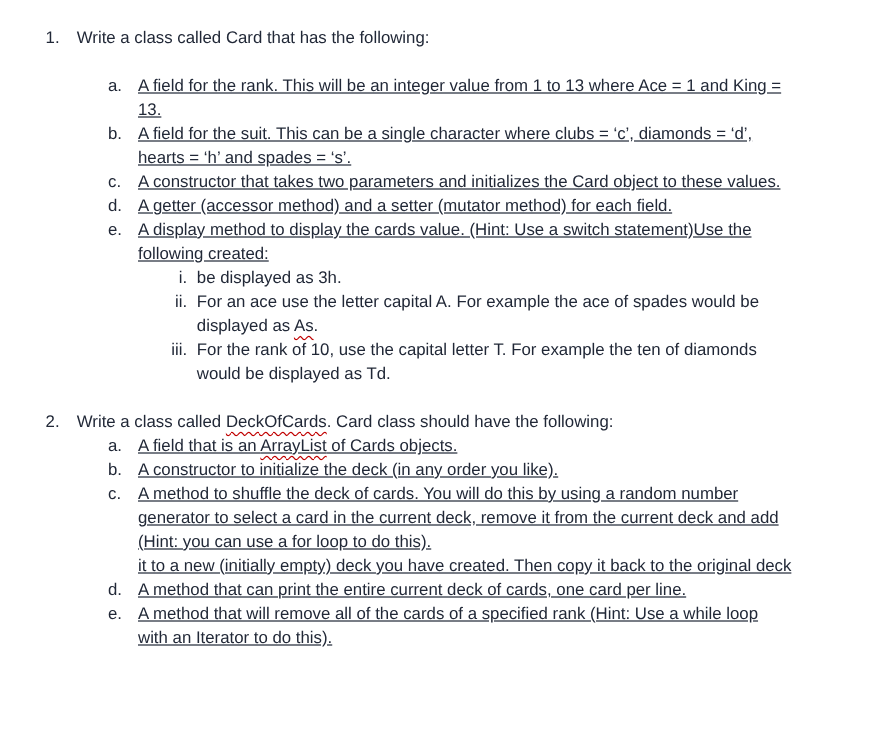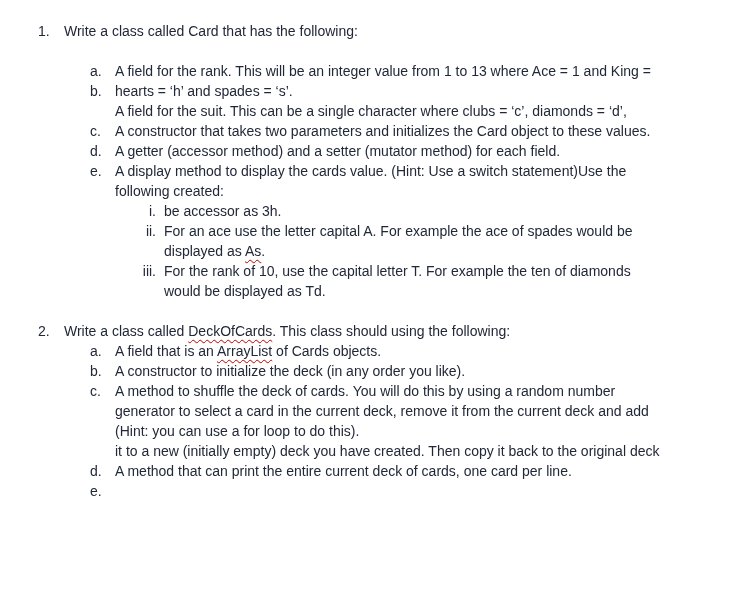--- a/index.html
+++ b/index.html
@@ -27,21 +27,21 @@
     margin-top: 20px;
   }
   .marker {
     position: absolute;
     top: 0;
     white-space: nowrap;
   }
   .item.level1 .marker { left: 38px; }
   .item.level1 .text   { margin-left: 64px; }
   .item.level2 .marker { left: 90px; }
-  .item.level2 .text   { margin-left: 115px; }
+  .item.level2 .text   { margin-left: 115px; text-decoration: underline; }
   .item.level3 .marker { left: 116px; width: 40px; text-align: right; }
   .item.level3 .text   { margin-left: 164px; }
   .line {
     min-height: 20px;
     white-space: nowrap;
   }
   .squiggle {
     text-decoration-line: underline;
     text-decoration-style: wavy;
     text-decoration-color: var(--squiggle-color, #c00000);
@@ -57,27 +57,28 @@
       <div class="item level1">
         <span class="marker">1.</span>
         <div class="text">
           <div class="line"><span>Write a class called Card that has the following:</span></div>
         </div>
       </div>
       <div class="item level2 space-before">
         <span class="marker">a.</span>
         <div class="text">
           <div class="line"><span>A field for the rank. This will be an integer value from 1 to 13 where Ace = 1 and King =</span></div>
+          <div class="line"><span>13.</span></div>
         </div>
       </div>
       <div class="item level2">
         <span class="marker">b.</span>
         <div class="text">
+          <div class="line"><span>A field for the suit. This can be a single character where clubs = ‘c’, diamonds = ‘d’,</span></div>
           <div class="line"><span>hearts = ‘h’ and spades = ‘s’.</span></div>
-          <div class="line"><span>A field for the suit. This can be a single character where clubs = ‘c’, diamonds = ‘d’,</span></div>
         </div>
       </div>
       <div class="item level2">
         <span class="marker">c.</span>
         <div class="text">
           <div class="line"><span>A constructor that takes two parameters and initializes the Card object to these values.</span></div>
         </div>
       </div>
       <div class="item level2">
         <span class="marker">d.</span>
@@ -88,41 +89,41 @@
       <div class="item level2">
         <span class="marker">e.</span>
         <div class="text">
           <div class="line"><span>A display method to display the cards value. (Hint: Use a switch statement)Use the</span></div>
           <div class="line"><span>following created:</span></div>
         </div>
       </div>
       <div class="item level3">
         <span class="marker">i.</span>
         <div class="text">
-          <div class="line"><span>be accessor as 3h.</span></div>
+          <div class="line"><span>be displayed as 3h.</span></div>
         </div>
       </div>
       <div class="item level3">
         <span class="marker">ii.</span>
         <div class="text">
           <div class="line"><span>For an ace use the letter capital A. For example the ace of spades would be</span></div>
           <div class="line"><span>displayed as </span><span class="squiggle">As</span><span>.</span></div>
         </div>
       </div>
       <div class="item level3">
         <span class="marker">iii.</span>
         <div class="text">
           <div class="line"><span>For the rank of 10, use the capital letter T. For example the ten of diamonds</span></div>
           <div class="line"><span>would be displayed as Td.</span></div>
         </div>
       </div>
       <div class="item level1 space-before">
         <span class="marker">2.</span>
         <div class="text">
-          <div class="line"><span>Write a class called </span><span class="squiggle">DeckOfCards</span><span>. This class should using the following:</span></div>
+          <div class="line"><span>Write a class called </span><span class="squiggle">DeckOfCards</span><span>. Card class should have the following:</span></div>
         </div>
       </div>
       <div class="item level2">
         <span class="marker">a.</span>
         <div class="text">
           <div class="line"><span>A field that is an </span><span class="squiggle">ArrayList</span><span> of Cards objects.</span></div>
         </div>
       </div>
       <div class="item level2">
         <span class="marker">b.</span>
@@ -140,15 +141,19 @@
         </div>
       </div>
       <div class="item level2">
         <span class="marker">d.</span>
         <div class="text">
           <div class="line"><span>A method that can print the entire current deck of cards, one card per line.</span></div>
         </div>
       </div>
       <div class="item level2">
         <span class="marker">e.</span>
+        <div class="text">
+          <div class="line"><span>A method that will remove all of the cards of a specified rank (Hint: Use a while loop</span></div>
+          <div class="line"><span>with an Iterator to do this).</span></div>
+        </div>
       </div>
     </div>
 </div>
 
 </body></html>

